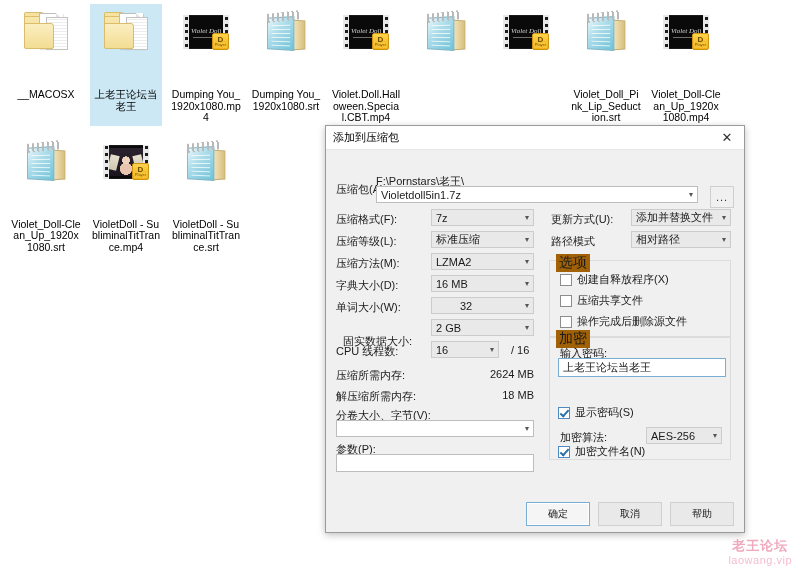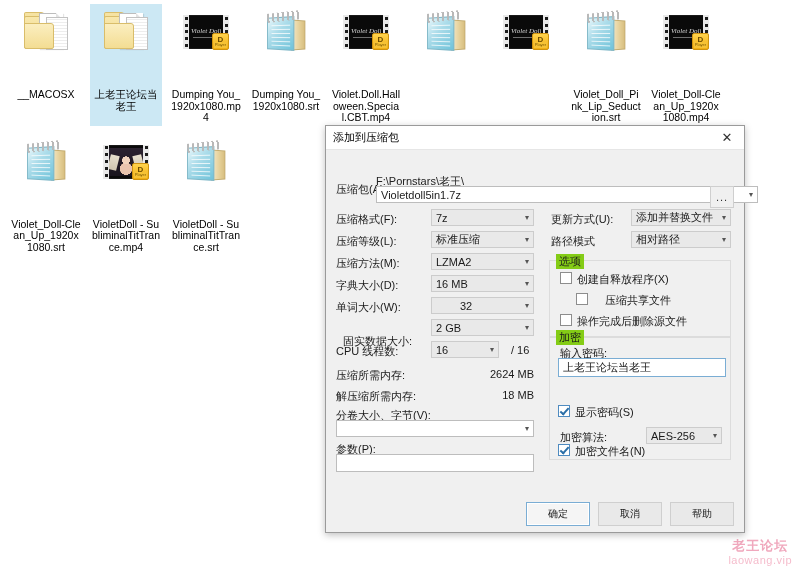--- a/index.html
+++ b/index.html
@@ -373,30 +373,31 @@
     line-height: 6px;
   }
 
   .group {
     position: absolute;
     border: 1px solid #dcdcdc;
     box-sizing: border-box;
   }
   .group-title {
     position: absolute;
-    background: #84cc16;
+    background: #a16207;
     padding: 0 3px;
-    font-size: 11px;
+    font-size: 14px;
     color: #1a1a1a;
     white-space: nowrap;
   }
 
   .check {
     position: absolute;
     display: flex;
+    align-items: center;
     font-size: 11px;
     color: #1a1a1a;
     white-space: nowrap;
   }
   .check .box {
     width: 12px; height: 12px;
     border: 1px solid #8d8d8d;
     background: #fff;
     margin-right: 5px;
     box-sizing: border-box;
@@ -648,21 +649,21 @@
 
   <div class="dlg-titlebar">
     <div class="dlg-title">添加到压缩包</div>
     <div class="dlg-close">✕</div>
   </div>
 
   <div class="dlg-body">
 
     <div class="lbl" style="left:10px; top:32px;">压缩包(A):</div>
     <div class="val-static" style="left:50px; top:24px; color:#222;">F:\Pornstars\老王\</div>
-    <div class="combo white" style="left:50px; top:36px; width:382px;">
+    <div class="combo white" style="left:50px; top:36px; width:322px;">
       <span>Violetdoll5in1.7z</span>
       <span class="arrow">▾</span>
     </div>
     <div class="browse-btn" style="left:384px; top:36px;">...</div>
 
     <div class="lbl" style="left:10px; top:62px;">压缩格式(F):</div>
     <div class="combo" style="left:105px; top:59px; width:103px;">
       <span>7z</span>
       <span class="arrow">▾</span>
     </div>
@@ -733,21 +734,21 @@
       <span class="arrow">▾</span>
     </div>
 
     <div class="group" style="left:223px; top:110px; width:182px; height:78px;"></div>
     <div class="group-title" style="left:230px; top:104px;">选项</div>
 
     <div class="check" style="left:234px; top:122px;">
       <span class="box"></span>
       <span>创建自释放程序(X)</span>
     </div>
-    <div class="check" style="left:250px; top:143px;gap:12px;">
+    <div class="check" style="left:234px; top:143px;">
       <span class="box"></span>
       <span>压缩共享文件</span>
     </div>
     <div class="check" style="left:234px; top:164px;">
       <span class="box"></span>
       <span>操作完成后删除源文件</span>
     </div>
 
     <div class="group" style="left:223px; top:186px; width:182px; height:124px;"></div>
     <div class="group-title" style="left:230px; top:180px;">加密</div>

